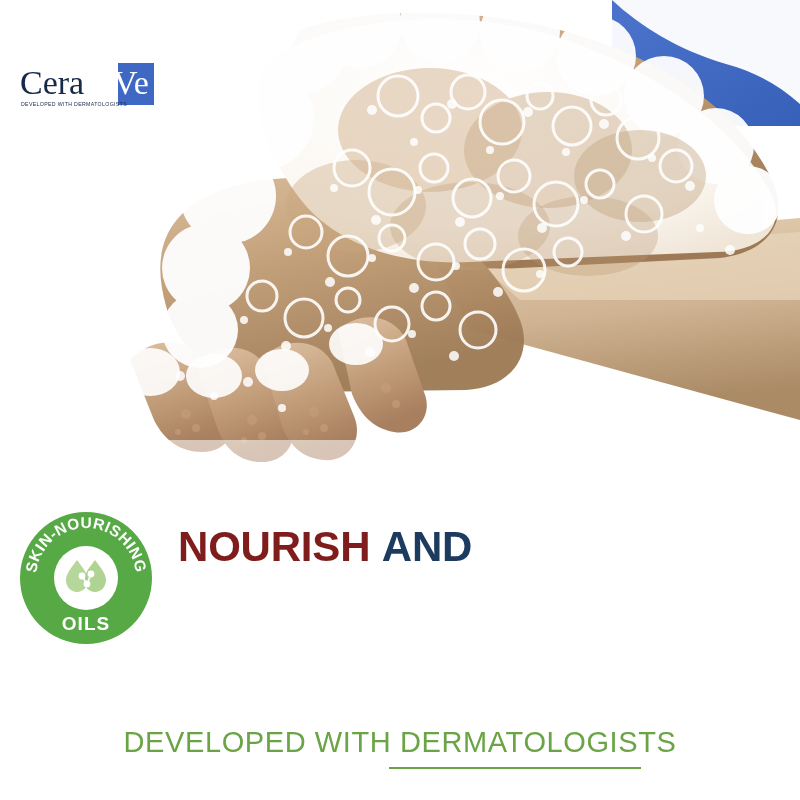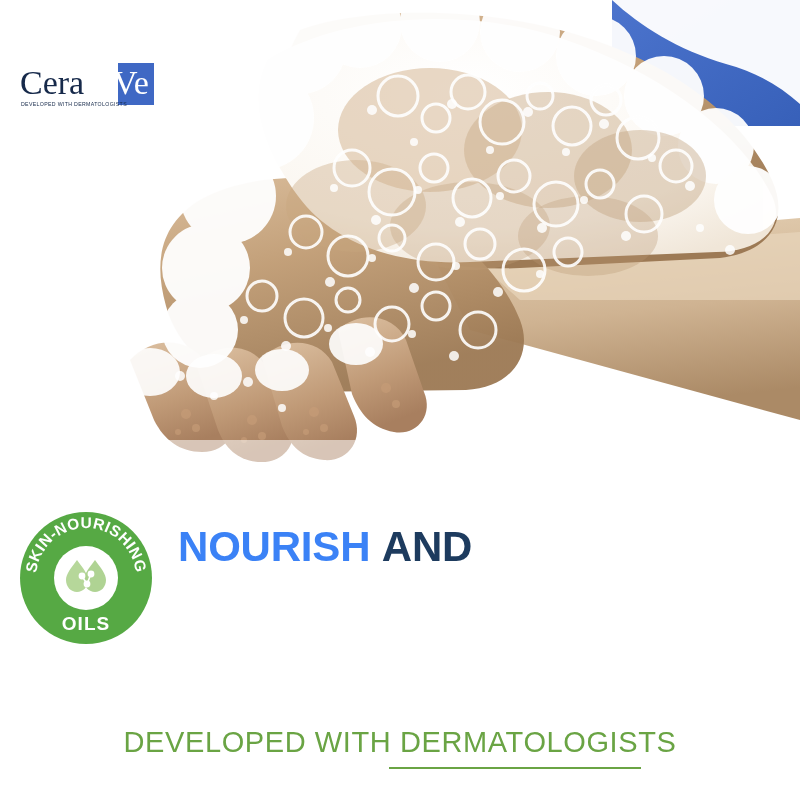--- a/index.html
+++ b/index.html
@@ -60,21 +60,21 @@
   }
   .hl-line {
     font-family: "Liberation Sans", sans-serif;
     font-weight: 700;
     font-size: 42px;
     line-height: 46px;
     letter-spacing: -0.2px;
     color: #1d3b5e;
     white-space: nowrap;
   }
-  .hl-green { color: #3b82f6; text-align: center; }
+  .hl-green { color: #7f1d1d; text-align: center; }
 
   
   .tagline {
     position: absolute;
     left: 0;
     top: 726px;
     width: 800px;
     text-align: center;
     z-index: 5;
   }

